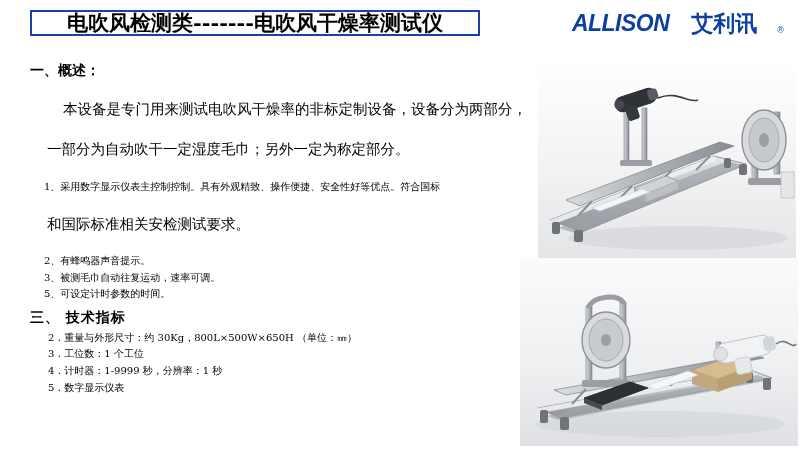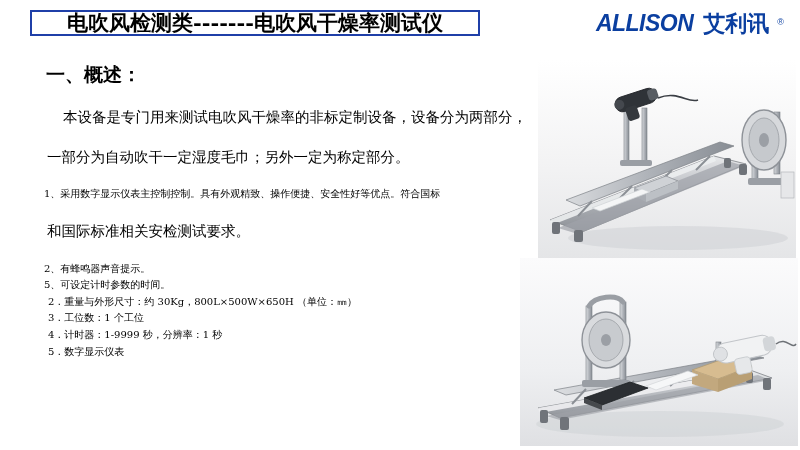--- a/index.html
+++ b/index.html
@@ -40,22 +40,22 @@
     color: #000000;
     letter-spacing: 0px;
     white-space: nowrap;
   }
 
   .brand {
     position: absolute;
     right: 16px;
     top: 12px;
     display: flex;
-    align-items: center;
-    gap: 8px;
+    align-items: flex-end;
+    gap: 20px;
     margin-left: 16px;
   }
   .brand-latin {
     font-family: "Liberation Sans", sans-serif;
     font-size: 23px;
     font-weight: bold;
     font-style: italic;
     color: #0b3fa0;
     letter-spacing: -0.5px;
     line-height: 1;
@@ -78,24 +78,24 @@
 
   
   .content {
     position: absolute;
     left: 30px;
     top: 56px;
     width: 520px;
   }
   .h2 {
     font-family: "DejaVu Serif", "Liberation Serif", serif;
-    font-size: 19px;
+    font-size: 14px;
     font-weight: bold;
     color: #000;
-    margin: 4px 0 2px 16px;
+    margin: 4px 0 2px 0;
     line-height: 1.5;
   }
   .h2.indent-sp {
     letter-spacing: 1px;
   }
   .p {
     font-family: "DejaVu Serif", "Liberation Serif", serif;
     font-size: 14.5px;
     color: #000;
     line-height: 1.62;
@@ -151,22 +151,24 @@
 
   <div class="content">
 
     <div class="h2">一、概述：</div>
     <div class="p indent1">本设备是专门用来测试电吹风干燥率的非标定制设备，设备分为两部分，</div>
     <div class="p indent2">一部分为自动吹干一定湿度毛巾；另外一定为称定部分。</div>
 
     <div class="li">1、采用数字显示仪表主控制控制。具有外观精致、操作便捷、安全性好等优点。符合国标</div>
     <div class="p">和国际标准相关安检测试要求。</div>
     <div class="li">2、有蜂鸣器声音提示。</div>
+    <div class="li">3、被测毛巾自动往复运动，速率可调。</div>
     <div class="li">5、可设定计时参数的时间。</div>
 
+    <div class="h2 indent-sp">三、 技术指标</div>
     <div class="li num">2．重量与外形尺寸：约 30Kg，800L×500W×650H （单位：㎜）</div>
     <div class="li num">3．工位数：1 个工位</div>
     <div class="li num">4．计时器：1-9999 秒，分辨率：1 秒</div>
     <div class="li num">5．数字显示仪表</div>
 
   </div>
 
   <div class="photo photo-top">
     <svg width="258" height="200" viewBox="0 0 258 200" xmlns="http://www.w3.org/2000/svg">
       <defs>

